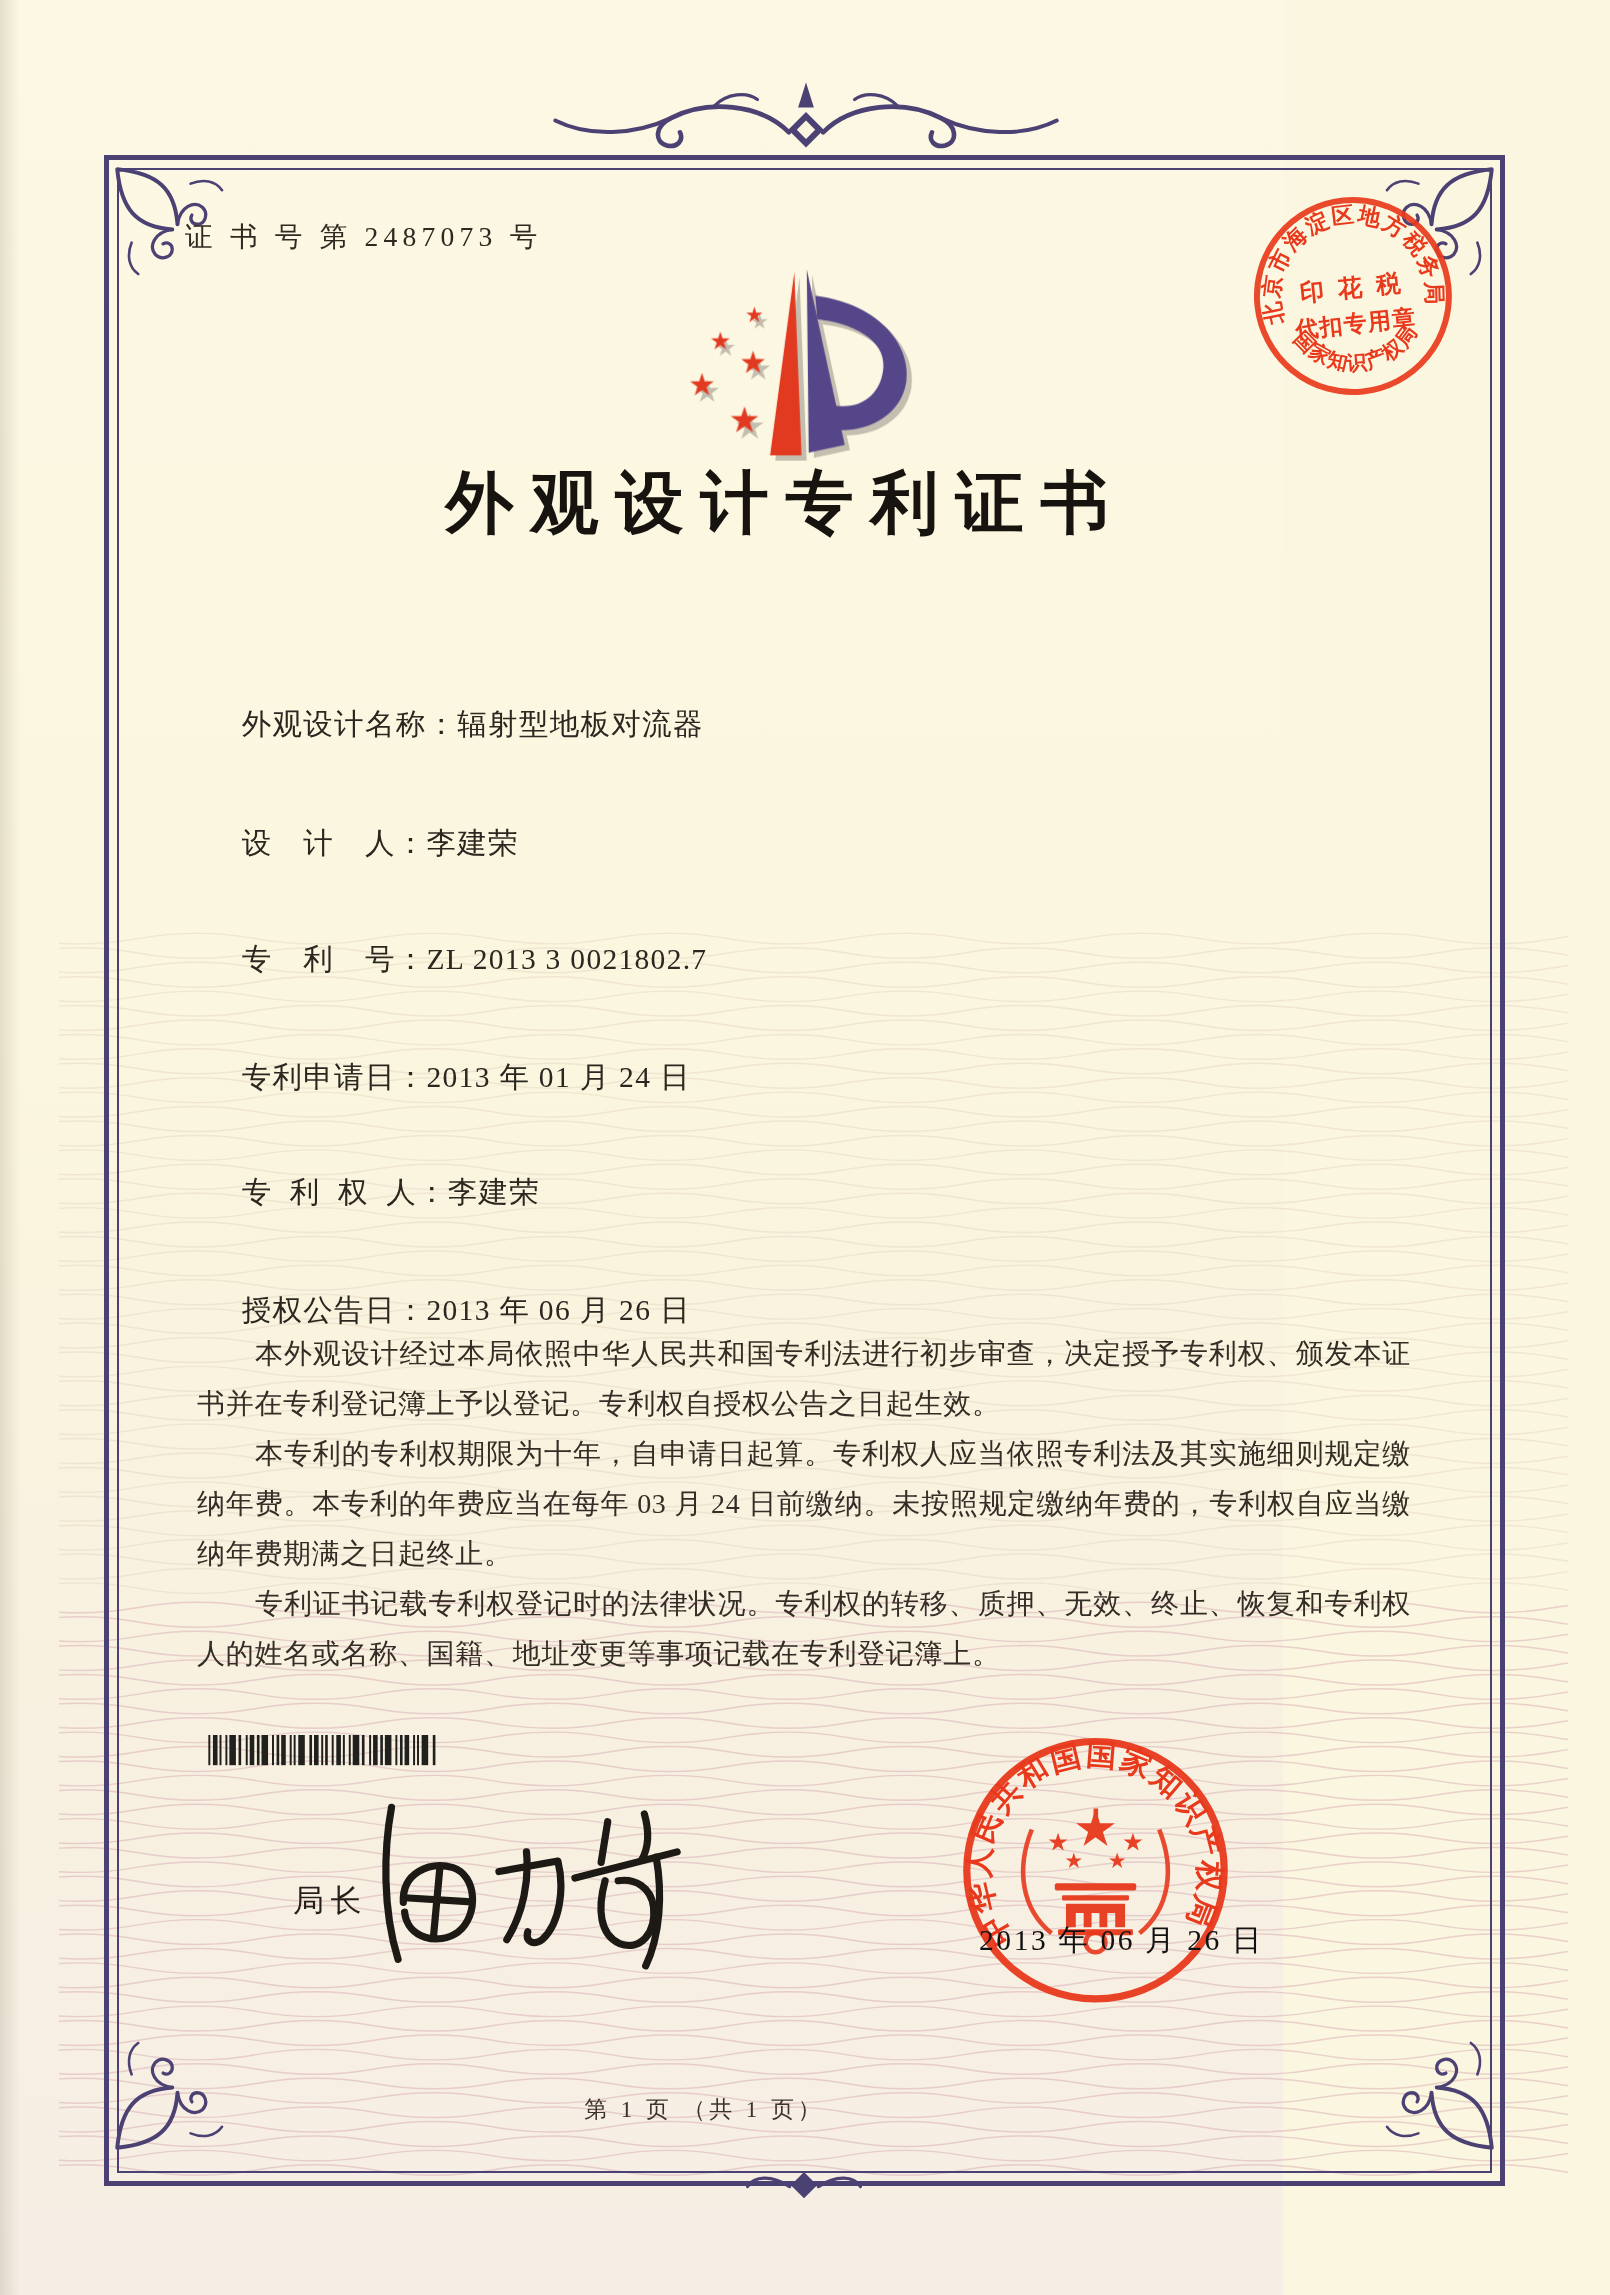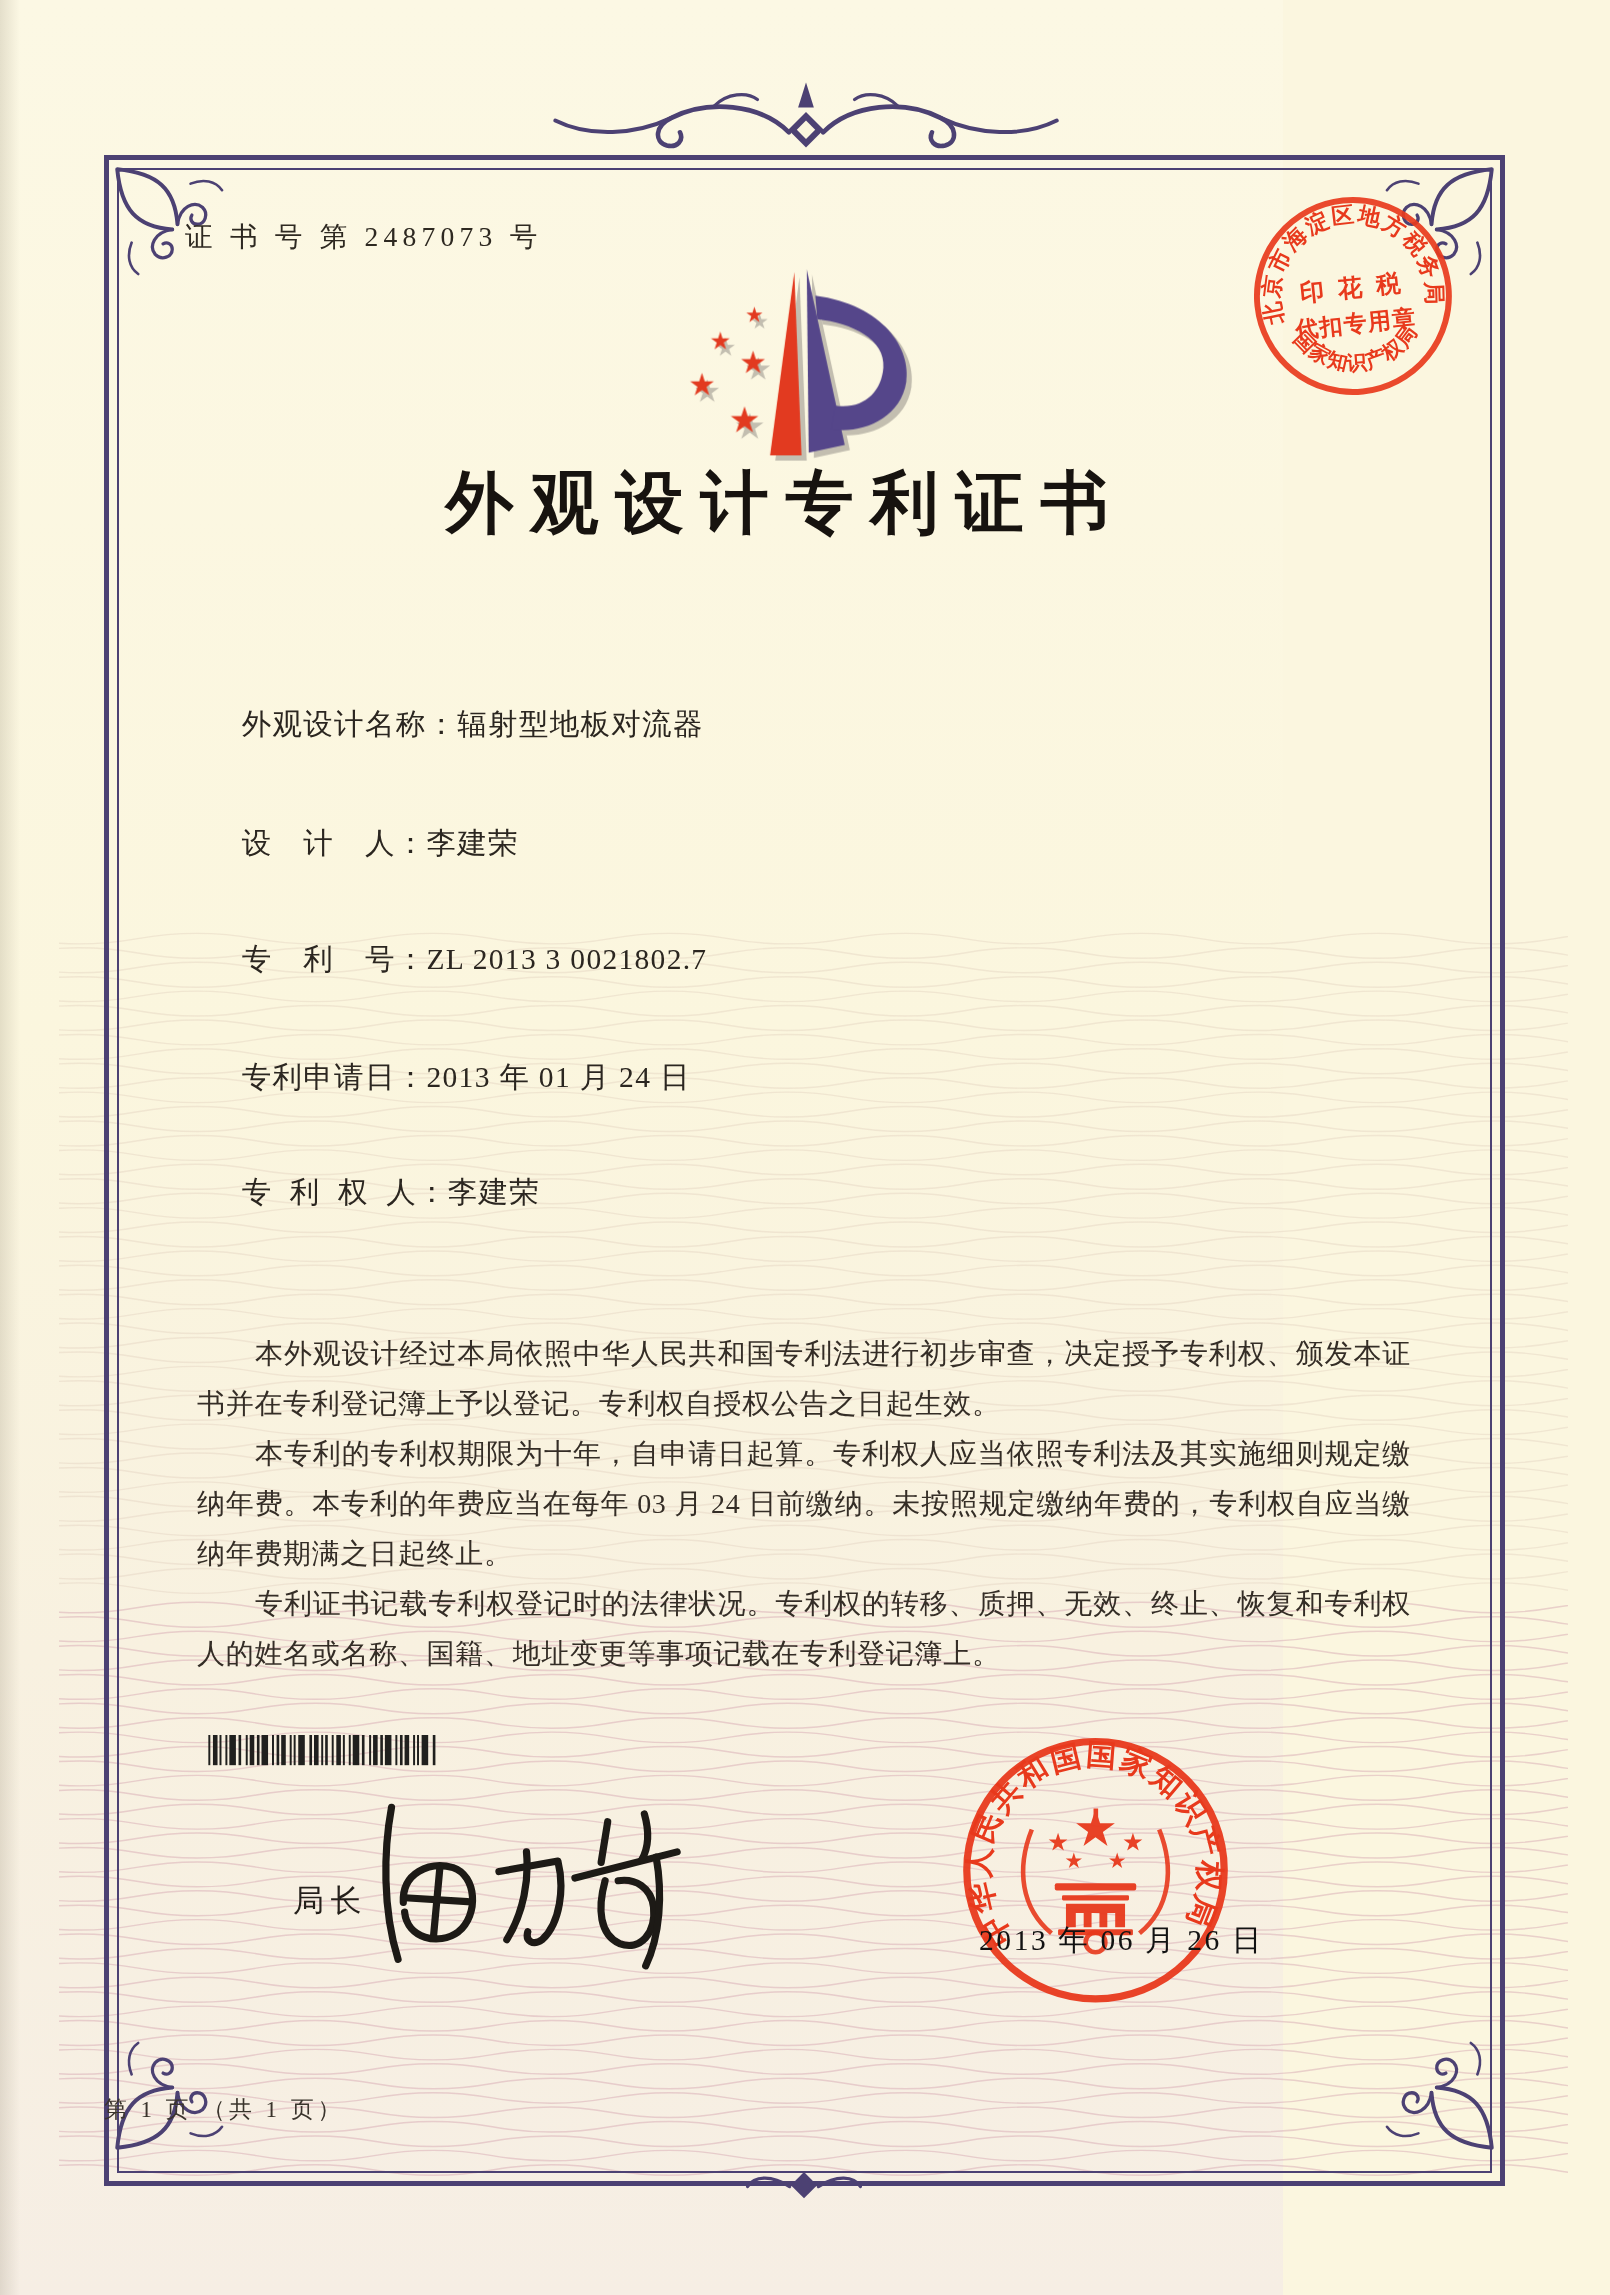--- a/index.html
+++ b/index.html
@@ -50,21 +50,21 @@
   .field-row{left:207px;font-size:29.5px;color:#2b2620;white-space:pre;letter-spacing:1.3px;}
   .f-label{white-space:pre;}
   .f-value{white-space:pre;}
   .paras{
     left:197px;top:1329px;width:1214px;font-size:28px;line-height:50px;
     color:#342d26;text-align:justify;letter-spacing:0.7px;
   }
   .paras p{margin:0;text-indent:58px;}
   .chief{left:293px;top:1880px;font-size:31px;letter-spacing:6.6px;color:#241f1a;}
   .page-footer{
-    left:104px;top:2094px;width:1201px;
+    left:104px;top:2094px;width:1201px;text-align:center;
     font-size:23px;letter-spacing:3.9px;color:#3a342c;white-space:pre;
   }
   .seal-date{
     left:979px;top:1921px;font-size:29.5px;letter-spacing:2.6px;color:#121212;white-space:pre;z-index:9;
   }
   .vhidden{
     position:absolute;width:0.7px;height:0.7px;overflow:hidden;clip:rect(0 0 0 0);white-space:nowrap;
   }
   .fill-red{fill:var(--stamp-red);}
   .stroke-red{stroke:var(--stamp-red);fill:none;}
@@ -270,20 +270,23 @@
   </div>
   <div class="abs field-row" style="top:907px;">
     <span class="f-label">专　利　号：</span><span class="f-value">ZL 2013 3 0021802.7</span>
   </div>
   <div class="abs field-row" style="top:1025px;">
     <span class="f-label">专利申请日：</span><span class="f-value">2013 年 01 月 24 日</span>
   </div>
   <div class="abs field-row" style="top:1140px;">
     <span class="f-label">专  利  权  人：</span><span class="f-value">李建荣</span>
   </div>
+  <div class="abs field-row" style="top:1258px;">
+    <span class="f-label">授权公告日：</span><span class="f-value">2013 年 06 月 26 日</span>
+  </div>
 
   <div class="abs paras">
     <p>本外观设计经过本局依照中华人民共和国专利法进行初步审查，决定授予专利权、颁发本证书并在专利登记簿上予以登记。专利权自授权公告之日起生效。</p>
     <p>本专利的专利权期限为十年，自申请日起算。专利权人应当依照专利法及其实施细则规定缴纳年费。本专利的年费应当在每年 03 月 24 日前缴纳。未按照规定缴纳年费的，专利权自应当缴纳年费期满之日起终止。</p>
     <p>专利证书记载专利权登记时的法律状况。专利权的转移、质押、无效、终止、恢复和专利权人的姓名或名称、国籍、地址变更等事项记载在专利登记簿上。</p>
   </div>
 
   <svg class="abs" style="left:207px;top:1735px;" width="235" height="31.5" id="barcode" viewBox="0 0 358 48">
       <rect x="2" y="0" width="3" height="46" fill="#20201e"></rect>
       <rect x="9" y="0" width="7" height="46" fill="#20201e"></rect>

